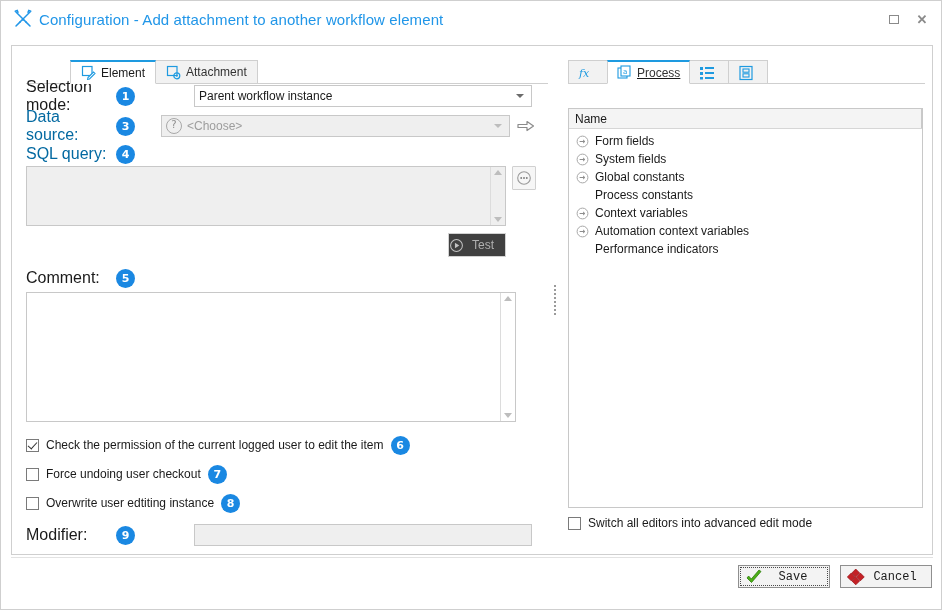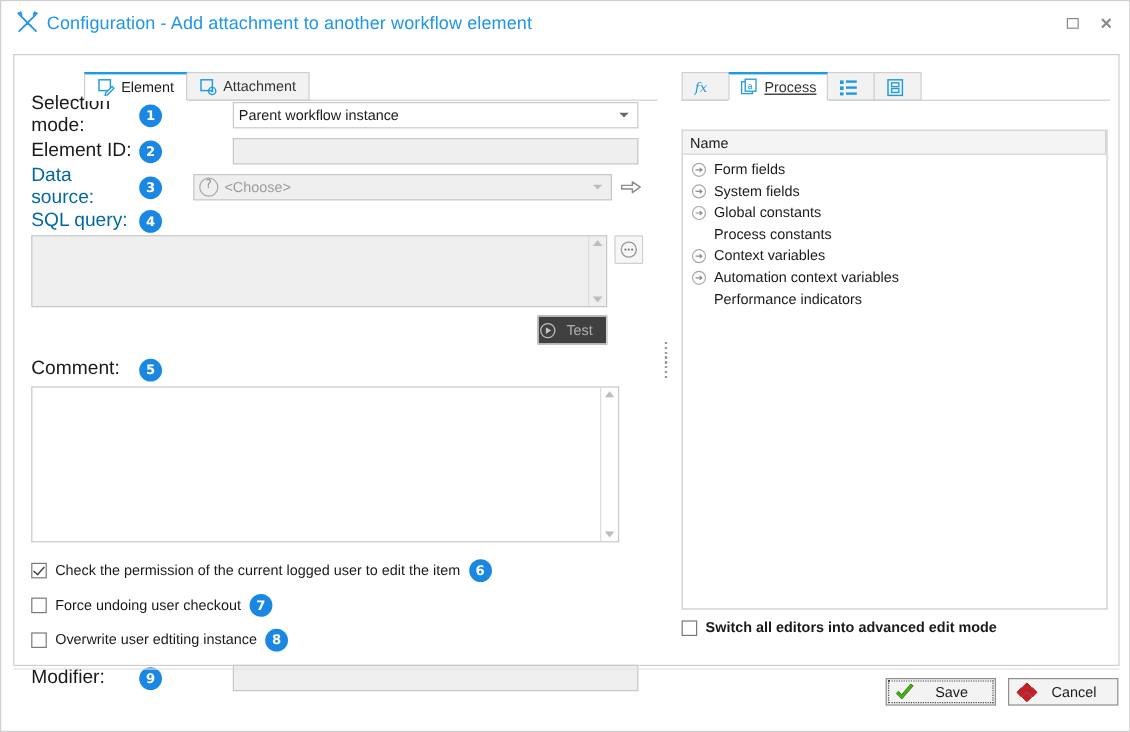--- a/index.html
+++ b/index.html
@@ -210,30 +210,30 @@
     position: absolute; right: 0; top: 0; bottom: 0; width: 1px; background: #c9c9c9;
   }
   .tree-body { padding-top: 3px; }
   .tnode {
     height: 18px; display: flex; align-items: center; gap: 6px;
     padding-left: 7px; font-size: 12px; color: #1a1a1a;
   }
   .tnode .exp { width: 13px; height: 13px; flex: none; }
   .tnode.leaf { padding-left: 26px; }
   .adv-row {
-    position: absolute; left: 8px; top: 470px; display: flex; align-items: center; gap: 7px; font-weight: bold;
+    position: absolute; left: 8px; top: 470px; display: flex; align-items: center; gap: 7px;
   }
 
   
   .footer {
     position: absolute; left: 10px; top: 556px; width: 922px; height: 44px;
     box-sizing: border-box;
   }
   .footer-inner {
-    position: absolute; right: 1px; top: 8px; display: flex; gap: 10px;
+    position: absolute; right: 1px; top: 8px; display: flex; gap: 10px; font-family: Liberation Mono, monospace;
   }
   .btn {
     width: 92px; height: 23px; box-sizing: border-box;
     border: 1px solid #8f8f8f; background: #f3f3f3;
     display: flex; align-items: center; font-size: 12px;
     padding: 0 6px; position: relative;
   }
   .btn.focused::before {
     content: ""; position: absolute; left: 1px; right: 1px; top: 1px; bottom: 1px;
     border: 1px dotted #4a4a4a;
@@ -304,29 +304,20 @@
           <span class="lbl">Selection mode:</span>
           <span class="badge-slot">
             <span class="badge">1</span>
           </span>
           <span class="field combo" style="width:338px;">
             <span>Parent workflow instance</span>
             <span class="caret"></span>
           </span>
         </div>
 
-        <div class="row">
-          <span class="lbl">Element ID:</span>
-          <span class="badge-slot">
-            <span class="badge">2</span>
-          </span>
-          <span class="field disabled" style="width:338px;">
-            <span></span>
-          </span>
-        </div>
 
         <div class="row">
           <span class="lbl dim">Data source:</span>
           <span class="badge-slot" style="width:45px;">
             <span class="badge">3</span>
           </span>
           <span class="field disabled combo" style="width:371px;">
             <span style="display:flex;align-items:center;">
               <span class="qmark">?</span>
               <span>&lt;Choose&gt;</span>

